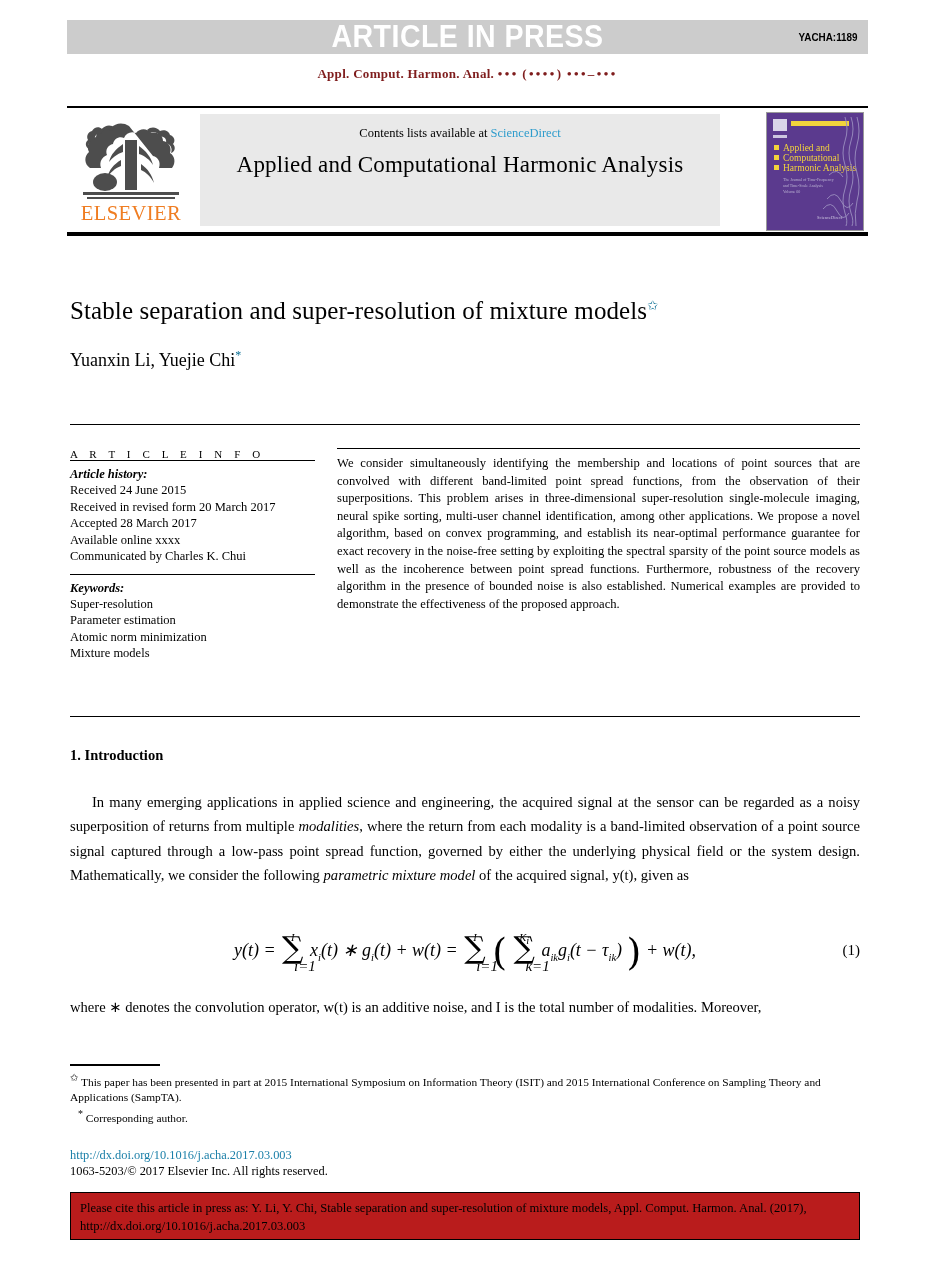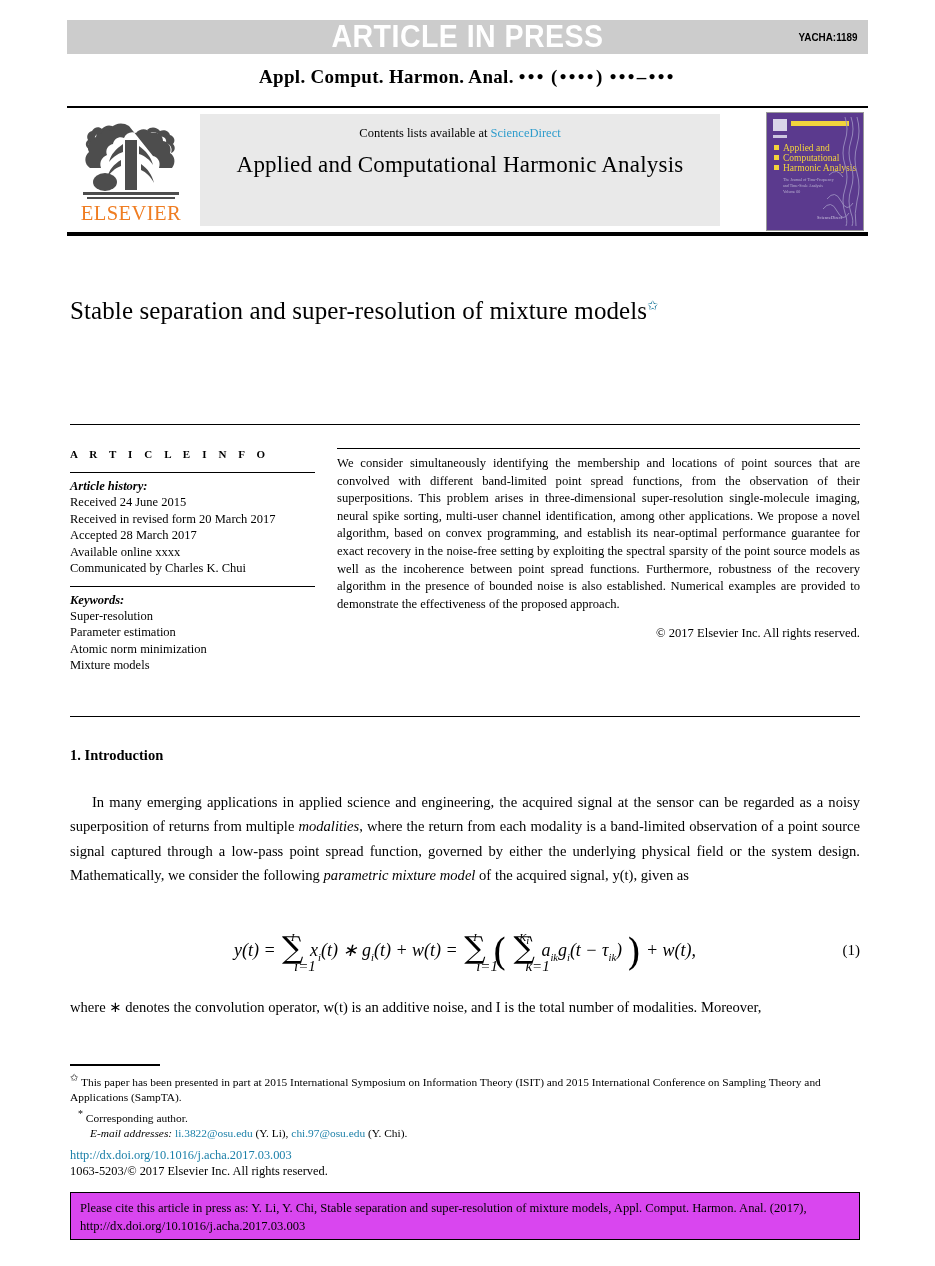--- a/index.html
+++ b/index.html
@@ -60,24 +60,24 @@
     transform-origin: right center;
   }
 
   
   .running-head {
     position: absolute;
     left: 0;
     top: 66px;
     width: 935px;
     text-align: center;
-    color: #000000;
+    color: #7f1d1d;
     font-family: "Liberation Serif", serif;
     font-weight: bold;
-    font-size: 19px;
+    font-size: 13px;
     letter-spacing: 0.3px;
   }
   .running-head .dots { letter-spacing: 2.4px; }
 
   
   .masthead {
     position: absolute;
     left: 67px;
     top: 106px;
     width: 801px;
@@ -218,23 +218,23 @@
   }
   .col-abstract {
     position: absolute;
     left: 337px;
     top: 448px;
     width: 523px;
   }
   .sec-label {
     font-family: "Liberation Serif", serif;
     font-size: 11px;
-    font-weight: bold;
+    font-weight: normal;
     letter-spacing: 4.6px;
-    margin-bottom: 12px;
+    margin-bottom: 0;
   }
   .hr-thin {
     height: 1px;
     background: #000;
     margin-bottom: 6px;
   }
   .hr-thin2 {
     height: 1px;
     background: #000;
     margin: 9px 0 6px 0;
@@ -387,21 +387,21 @@
   }
   .doi-link { color: #1a7fa8; }
 
   
   .cite-box {
     position: absolute;
     left: 70px;
     top: 1192px;
     width: 790px;
     height: 48px;
-    background: #d946ef;
+    background: #b91c1c;
     border: 1.5px solid #000;
     box-sizing: border-box;
     padding: 6px 9px;
     font-size: 12.6px;
     font-family: "Liberation Serif", serif;
     line-height: 18px;
   }
 </style>
 </head>
 <body>
@@ -481,20 +481,23 @@
       </svg>
     </div>
 
     <div class="rule-bottom"></div>
   </div>
 
   <div class="title">
     <span>Stable separation and super-resolution of mixture models</span><span class="star-mark">✩</span>
   </div>
 
+  <div class="authors">
+    <span>Yuanxin Li, Yuejie Chi</span><span class="corr">*</span>
+  </div>
 
 
   <div class="rule-underaffil"></div>
 
   <div class="col-info">
     <div class="sec-label">A R T I C L E   I N F O</div>
     <div class="hr-thin"></div>
     <div class="info-head">Article history:</div>
     <div class="info-line">Received 24 June 2015</div>
     <div class="info-line">Received in revised form 20 March 2017</div>
@@ -505,21 +508,20 @@
     <div class="info-head">Keywords:</div>
     <div class="info-line">Super-resolution</div>
     <div class="info-line">Parameter estimation</div>
     <div class="info-line">Atomic norm minimization</div>
     <div class="info-line">Mixture models</div>
   </div>
 
   <div class="col-abstract">
     <div class="hr-thin"></div>
     <div class="abstract-body">We consider simultaneously identifying the membership and locations of point sources that are convolved with different band-limited point spread functions, from the observation of their superpositions. This problem arises in three-dimensional super-resolution single-molecule imaging, neural spike sorting, multi-user channel identification, among other applications. We propose a novel algorithm, based on convex programming, and establish its near-optimal performance guarantee for exact recovery in the noise-free setting by exploiting the spectral sparsity of the point source models as well as the incoherence between point spread functions. Furthermore, robustness of the recovery algorithm in the presence of bounded noise is also established. Numerical examples are provided to demonstrate the effectiveness of the proposed approach.</div>
-    <div class="abstract-copy">© 2017 Elsevier Inc. All rights reserved.</div>
   </div>
 
   <div class="rule-section"></div>
 
   <div class="sec-heading">
     <span>1.</span>
     <span>Introduction</span>
   </div>
 
   <div class="body-para">
@@ -558,27 +560,20 @@
   <div class="fn-rule"></div>
   <div class="footnotes">
     <div class="fn-item">
       <span class="fn-mark">✩</span>
       <span>This paper has been presented in part at 2015 International Symposium on Information Theory (ISIT) and 2015 International Conference on Sampling Theory and Applications (SampTA).</span>
     </div>
     <div class="fn-item" style="padding-left:8px;">
       <span class="fn-mark">*</span>
       <span>Corresponding author.</span>
     </div>
-    <div class="fn-item" style="padding-left:20px;">
-      <span class="fn-ital">E-mail addresses:</span>
-      <span class="mail">li.3822@osu.edu</span>
-      <span>(Y. Li),</span>
-      <span class="mail">chi.97@osu.edu</span>
-      <span>(Y. Chi).</span>
-    </div>
   </div>
 
   <div class="doi-block">
     <div class="doi-link">http://dx.doi.org/10.1016/j.acha.2017.03.003</div>
     <div>1063-5203/© 2017 Elsevier Inc. All rights reserved.</div>
   </div>
 
   <div class="cite-box">Please cite this article in press as: Y. Li, Y. Chi, Stable separation and super-resolution of mixture models, Appl. Comput. Harmon. Anal. (2017), http://dx.doi.org/10.1016/j.acha.2017.03.003</div>
 
 </div>

